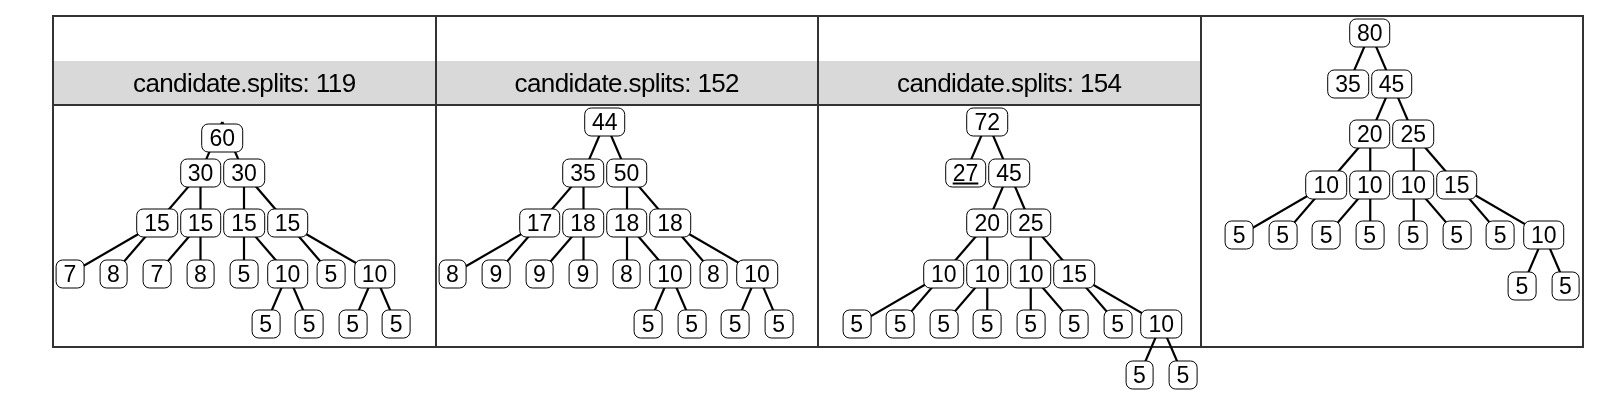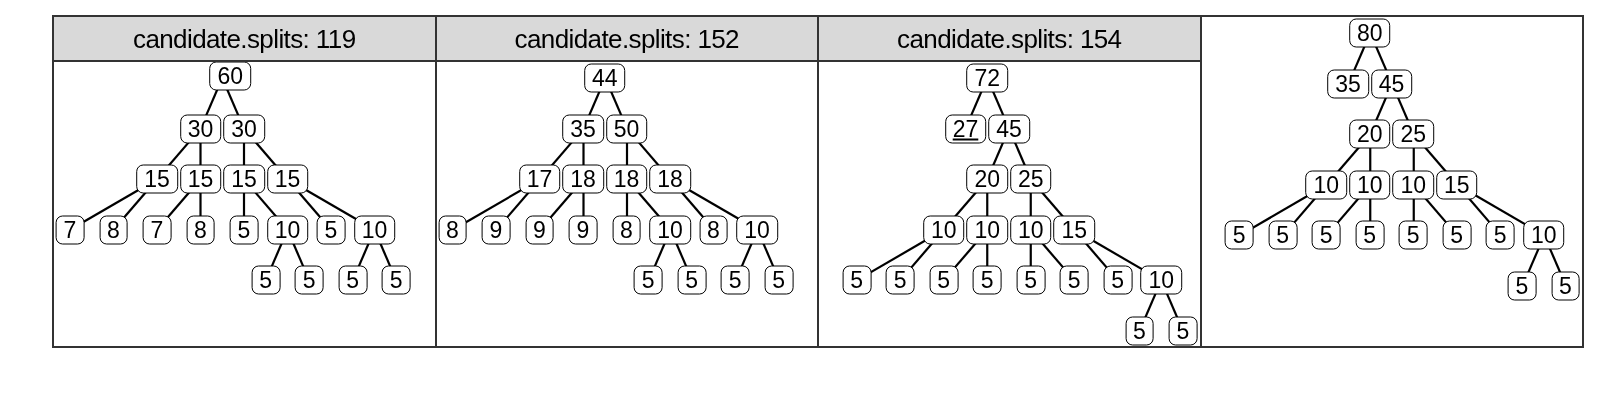--- a/index.html
+++ b/index.html
@@ -31,20 +31,21 @@
   }
   .panel + .panel { border-left: 2px solid var(--frame-color, #333333); }
   .strip {
     height: 45px;
     box-sizing: border-box;
     background: var(--strip-bg, #d9d9d9);
     border-bottom: 2px solid var(--frame-color, #333333);
     display: flex;
     align-items: center;
     justify-content: center;
+    margin-top: 44px;
   }
   .strip-label {
     font-size: 26px;
     line-height: 1;
     letter-spacing: -0.6px;
     white-space: nowrap;
   }
   .plot {
     position: relative;
     height: 284px;
@@ -94,21 +95,21 @@
             <line x1="146.5" y1="117.2" x2="146.5" y2="167.8" stroke="#000000" stroke-width="2.2"></line>
             <line x1="190" y1="117.2" x2="190" y2="167.8" stroke="#000000" stroke-width="2.2"></line>
             <line x1="190" y1="117.2" x2="233.5" y2="167.8" stroke="#000000" stroke-width="2.2"></line>
             <line x1="233.5" y1="117.2" x2="277" y2="167.8" stroke="#000000" stroke-width="2.2"></line>
             <line x1="233.5" y1="117.2" x2="320.5" y2="167.8" stroke="#000000" stroke-width="2.2"></line>
             <line x1="233.5" y1="167.8" x2="211.75" y2="218.4" stroke="#000000" stroke-width="2.2"></line>
             <line x1="233.5" y1="167.8" x2="255.25" y2="218.4" stroke="#000000" stroke-width="2.2"></line>
             <line x1="320.5" y1="167.8" x2="298.75" y2="218.4" stroke="#000000" stroke-width="2.2"></line>
             <line x1="320.5" y1="167.8" x2="342.25" y2="218.4" stroke="#000000" stroke-width="2.2"></line>
           </svg>
-          <div class="node" style="left: 168.25px; top: 14px; margin-left: 8px;">60</div>
+          <div class="node" style="left: 168.25px; top: 32px;">60</div>
           <div class="node" style="left: 146.5px; top: 66.6px;">30</div>
           <div class="node" style="left: 190px; top: 66.6px;">30</div>
           <div class="node" style="left: 103px; top: 117.2px;">15</div>
           <div class="node" style="left: 146.5px; top: 117.2px;">15</div>
           <div class="node" style="left: 190px; top: 117.2px;">15</div>
           <div class="node" style="left: 233.5px; top: 117.2px;">15</div>
           <div class="node" style="left: 16px; top: 167.8px;">7</div>
           <div class="node" style="left: 59.5px; top: 167.8px;">8</div>
           <div class="node" style="left: 103px; top: 167.8px;">7</div>
           <div class="node" style="left: 146.5px; top: 167.8px;">8</div>

